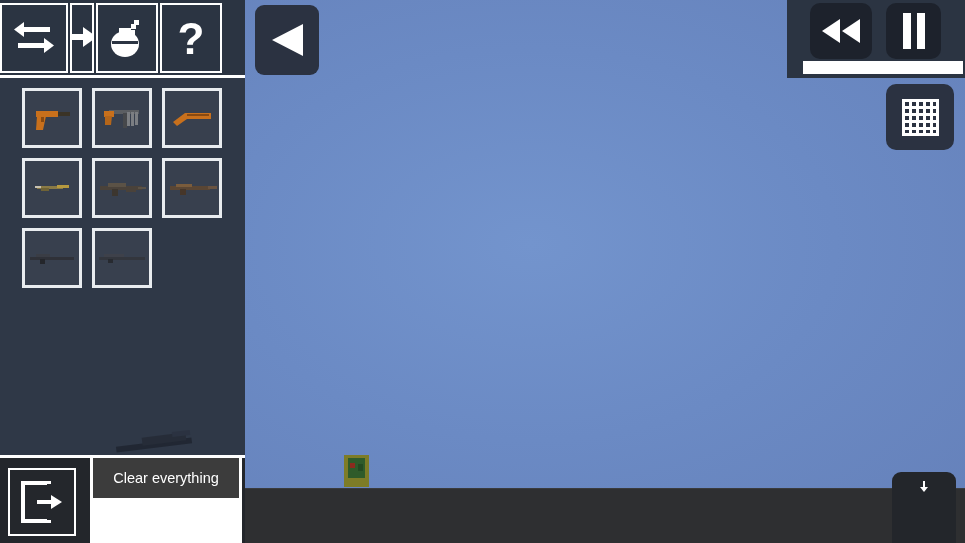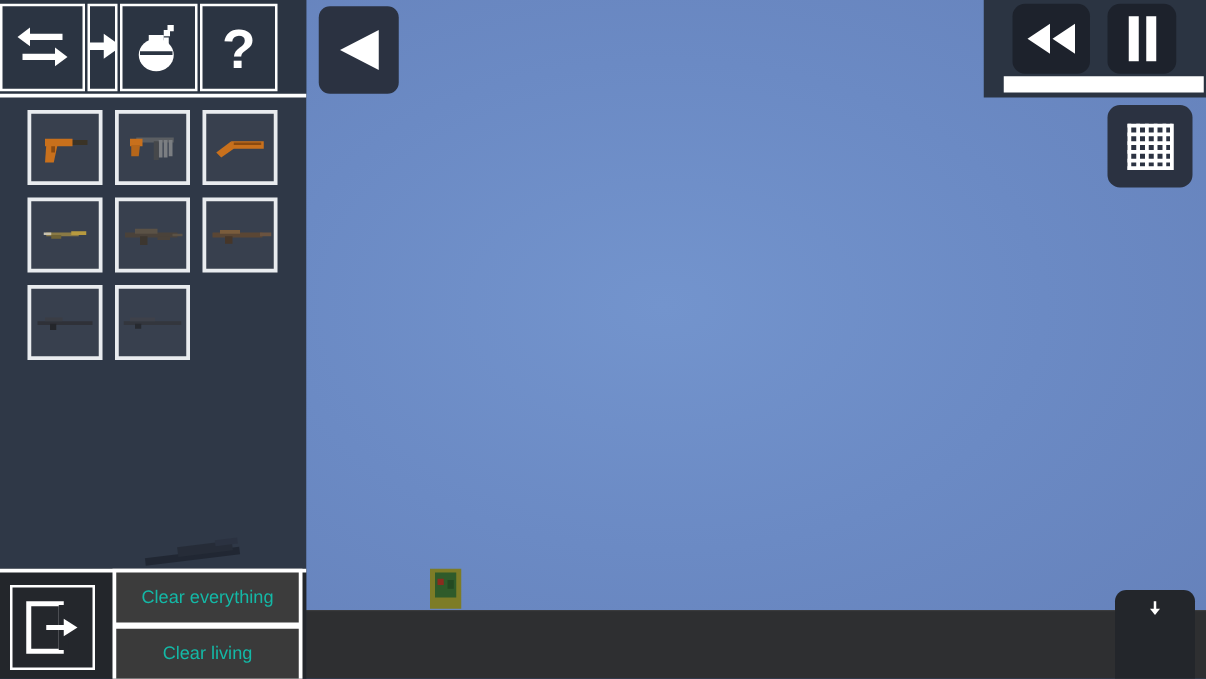--- a/index.html
+++ b/index.html
@@ -105,21 +105,21 @@
     display:flex; align-items:center; justify-content:center;
   }
   #clear-panel {
     position:absolute; left:90px; top:-3px; width:152px; height:91px;
     background:#ffffff;
     padding:3px;
   }
   .clear-btn {
     width:146px; height:40px;
     background:#3a3a3a;
-    color:#14b8a6;
+    color:#ffffff;
     font-size:14.5px;
     display:flex; align-items:center; justify-content:center;
     border:none;
     font-family:"Liberation Sans", sans-serif;
   }
   .clear-btn.first { margin-bottom:5px; background:#3c3c3c; }
 
   
   #back-btn {
     position:absolute; left:255px; top:5px; width:64px; height:70px;
@@ -370,18 +370,17 @@
           <svg width="46" height="44" viewBox="0 0 46 44">
             <rect x="4" y="3" width="26" height="38" fill="none" stroke="#ffffff" stroke-width="4"></rect>
             <rect x="28" y="4" width="8" height="36" fill="#24272c"></rect>
             <rect x="18" y="20" width="18" height="4" fill="#ffffff"></rect>
             <polygon points="32,15 32,29 43,22" fill="#ffffff"></polygon>
           </svg>
         </span>
       </div>
       <div id="clear-panel">
         <button class="clear-btn first">Clear everything</button>
-        <button class="clear-btn">Clear living</button>
       </div>
     </div>
 
   </div>
 </div>
 
 </body></html>

